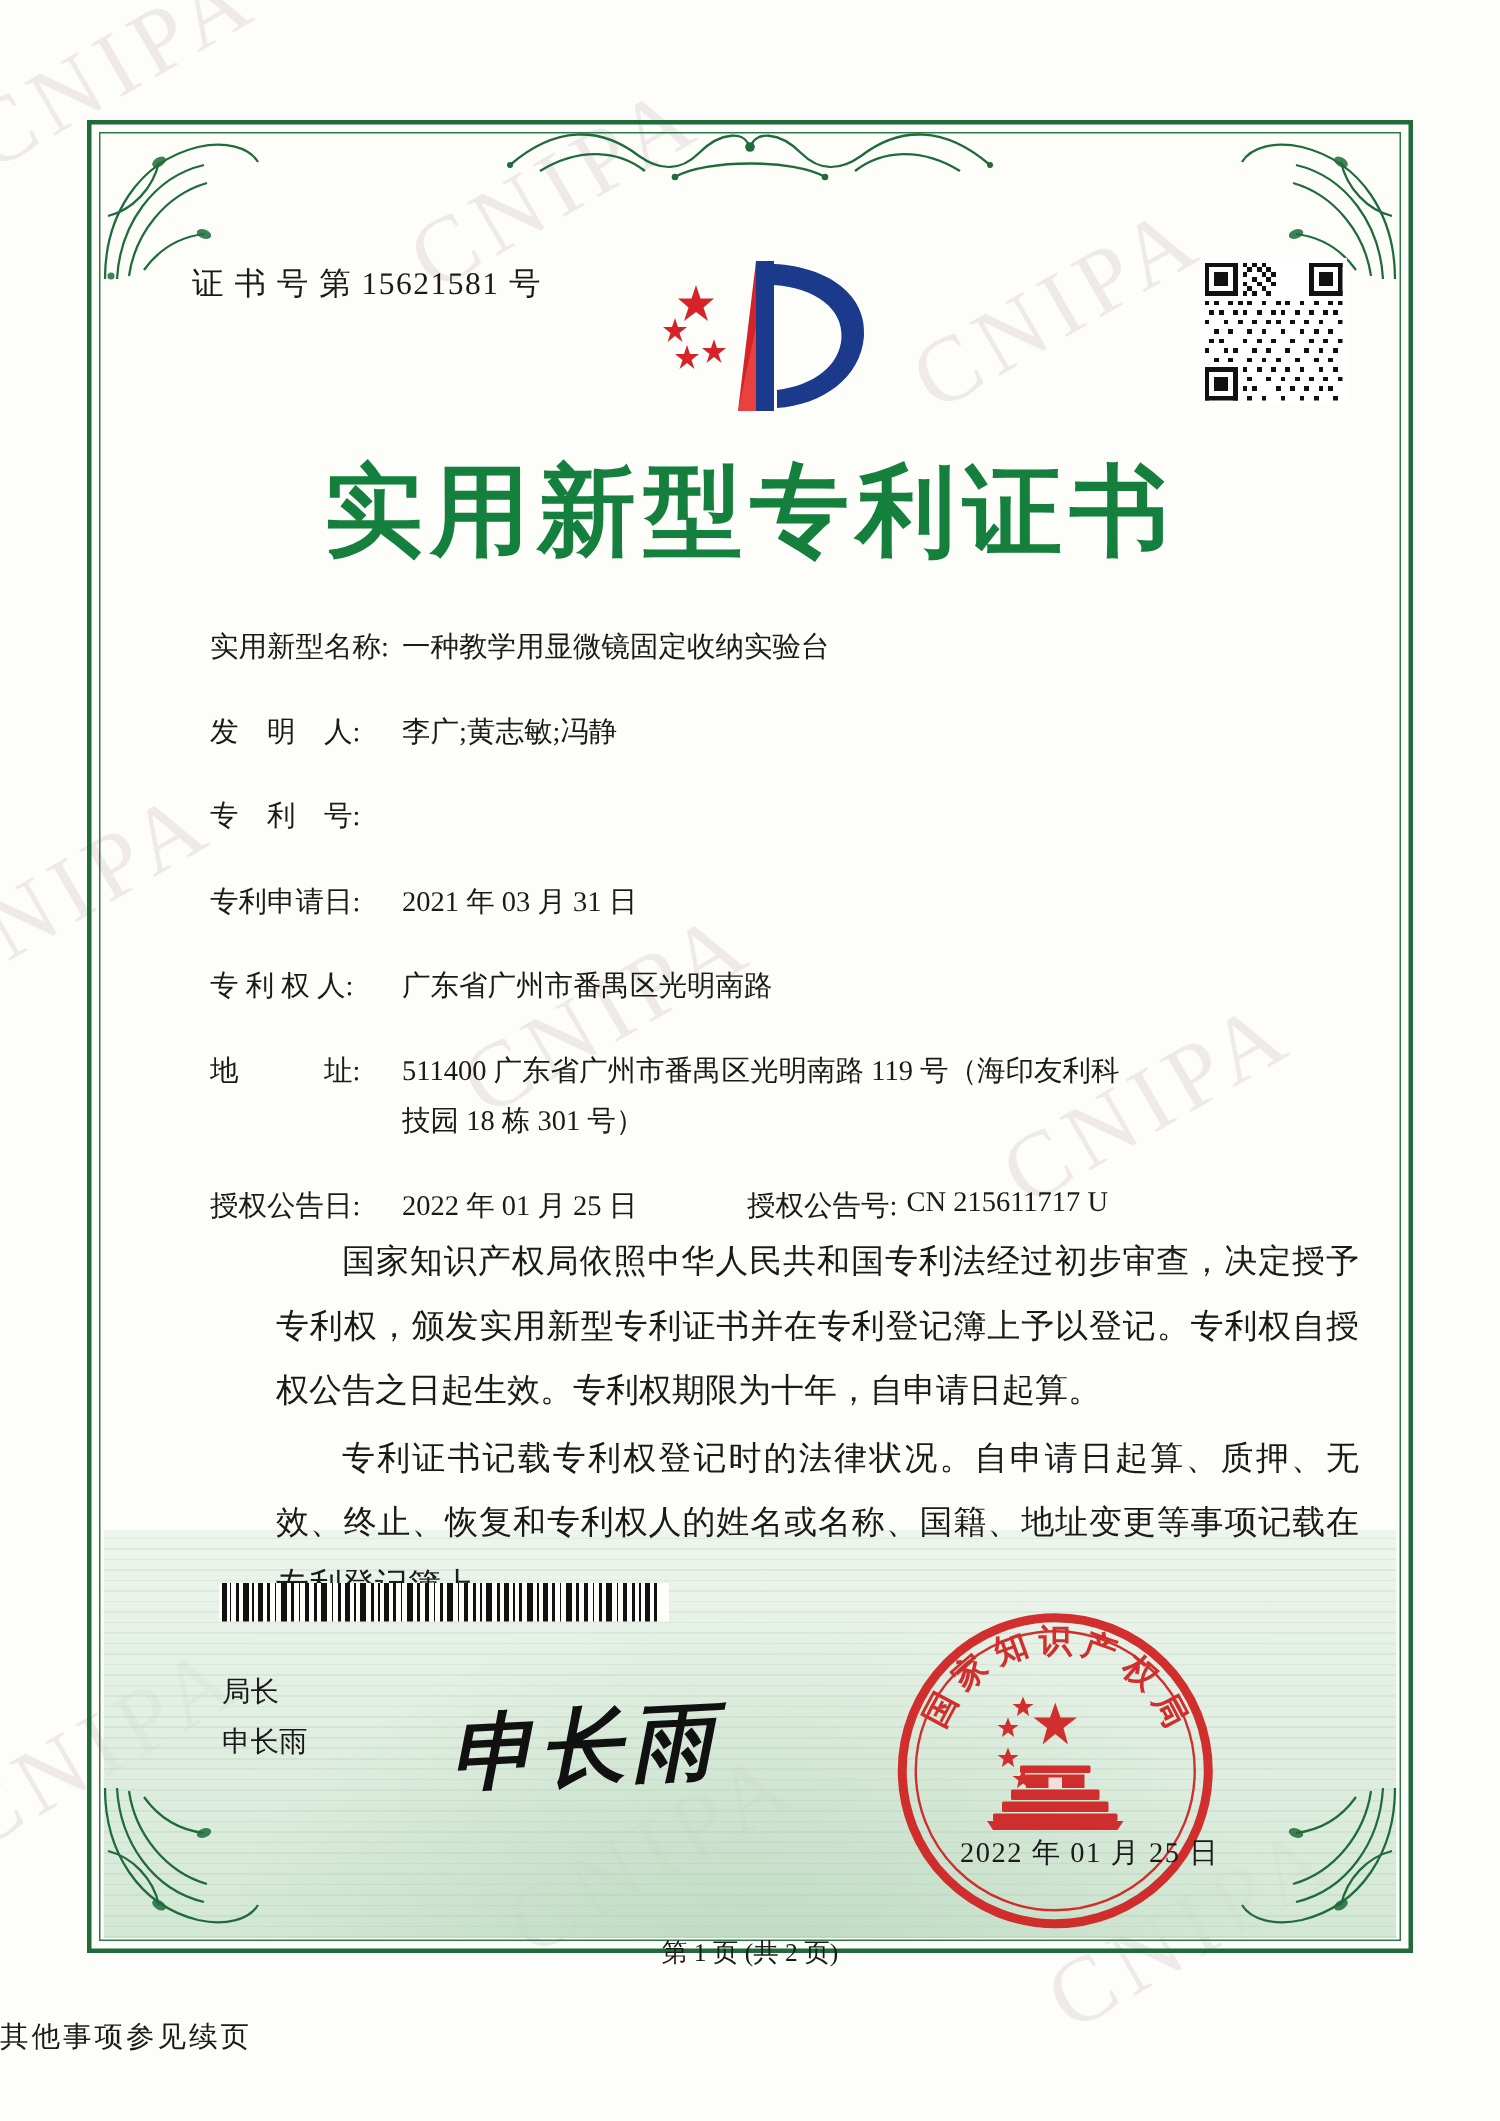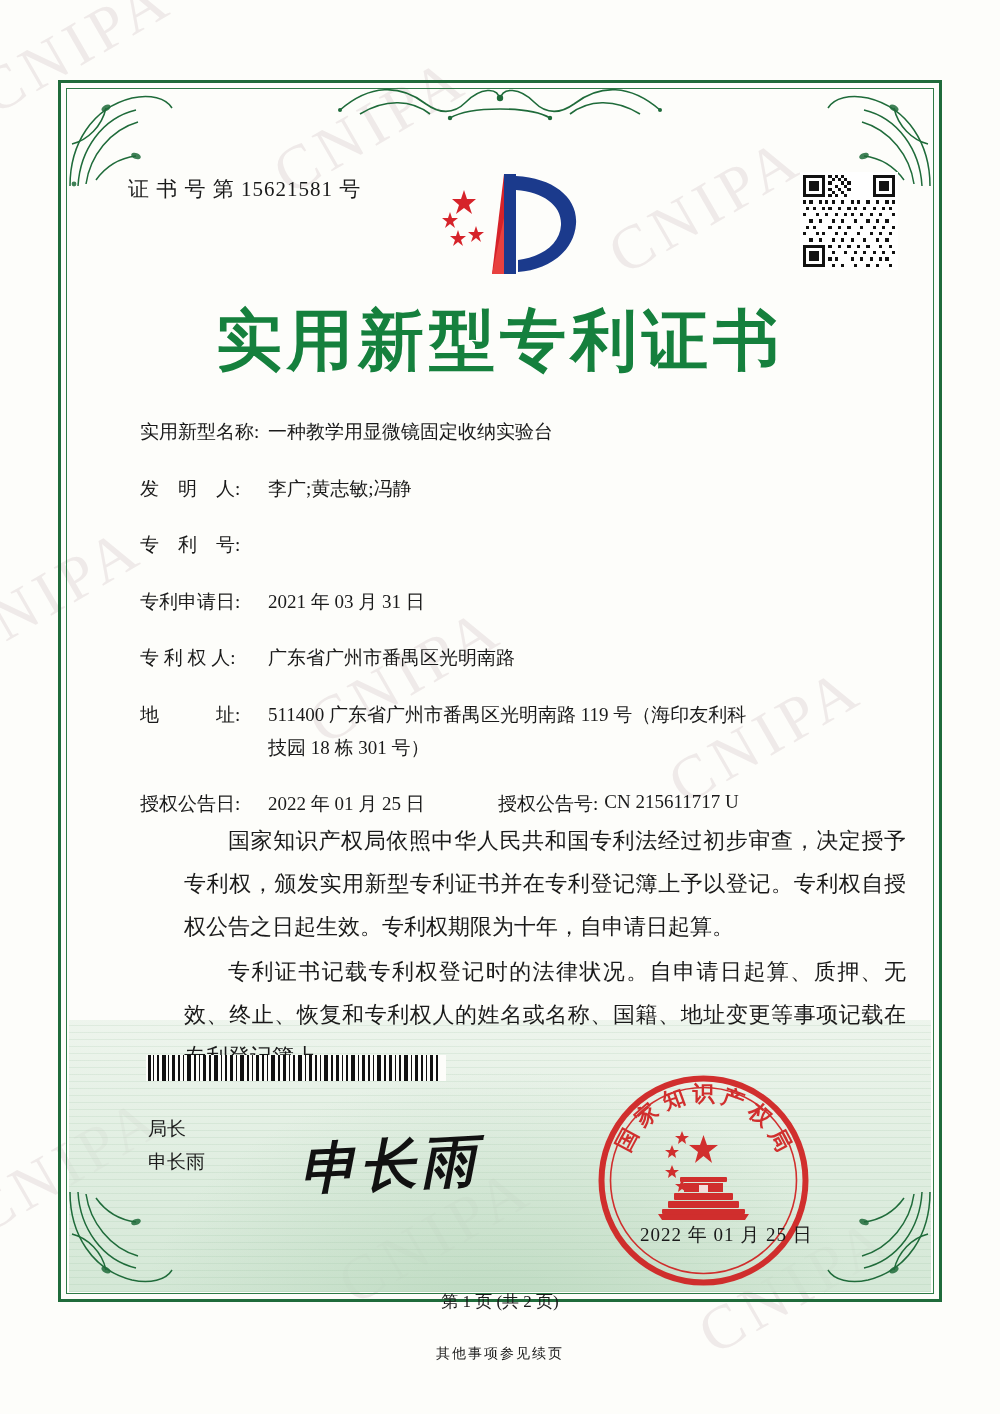--- a/index.html
+++ b/index.html
@@ -234,22 +234,21 @@
     position: absolute;
     left: 0; right: 0;
     top: 1290px;
     text-align: center;
     font-size: 17px;
   }
   .footer-note {
     position: absolute;
     left: 0; right: 0;
     top: 1345px;
-    text-align: center;
-    font-size: 14px;
+    font-size: 19px;
     letter-spacing: 2px;
   }
 </style>
 </head>
 <body>
 
 <div class="page">
 
   <div class="wm wm1">CNIPA</div>
   <div class="wm wm2">CNIPA</div>

